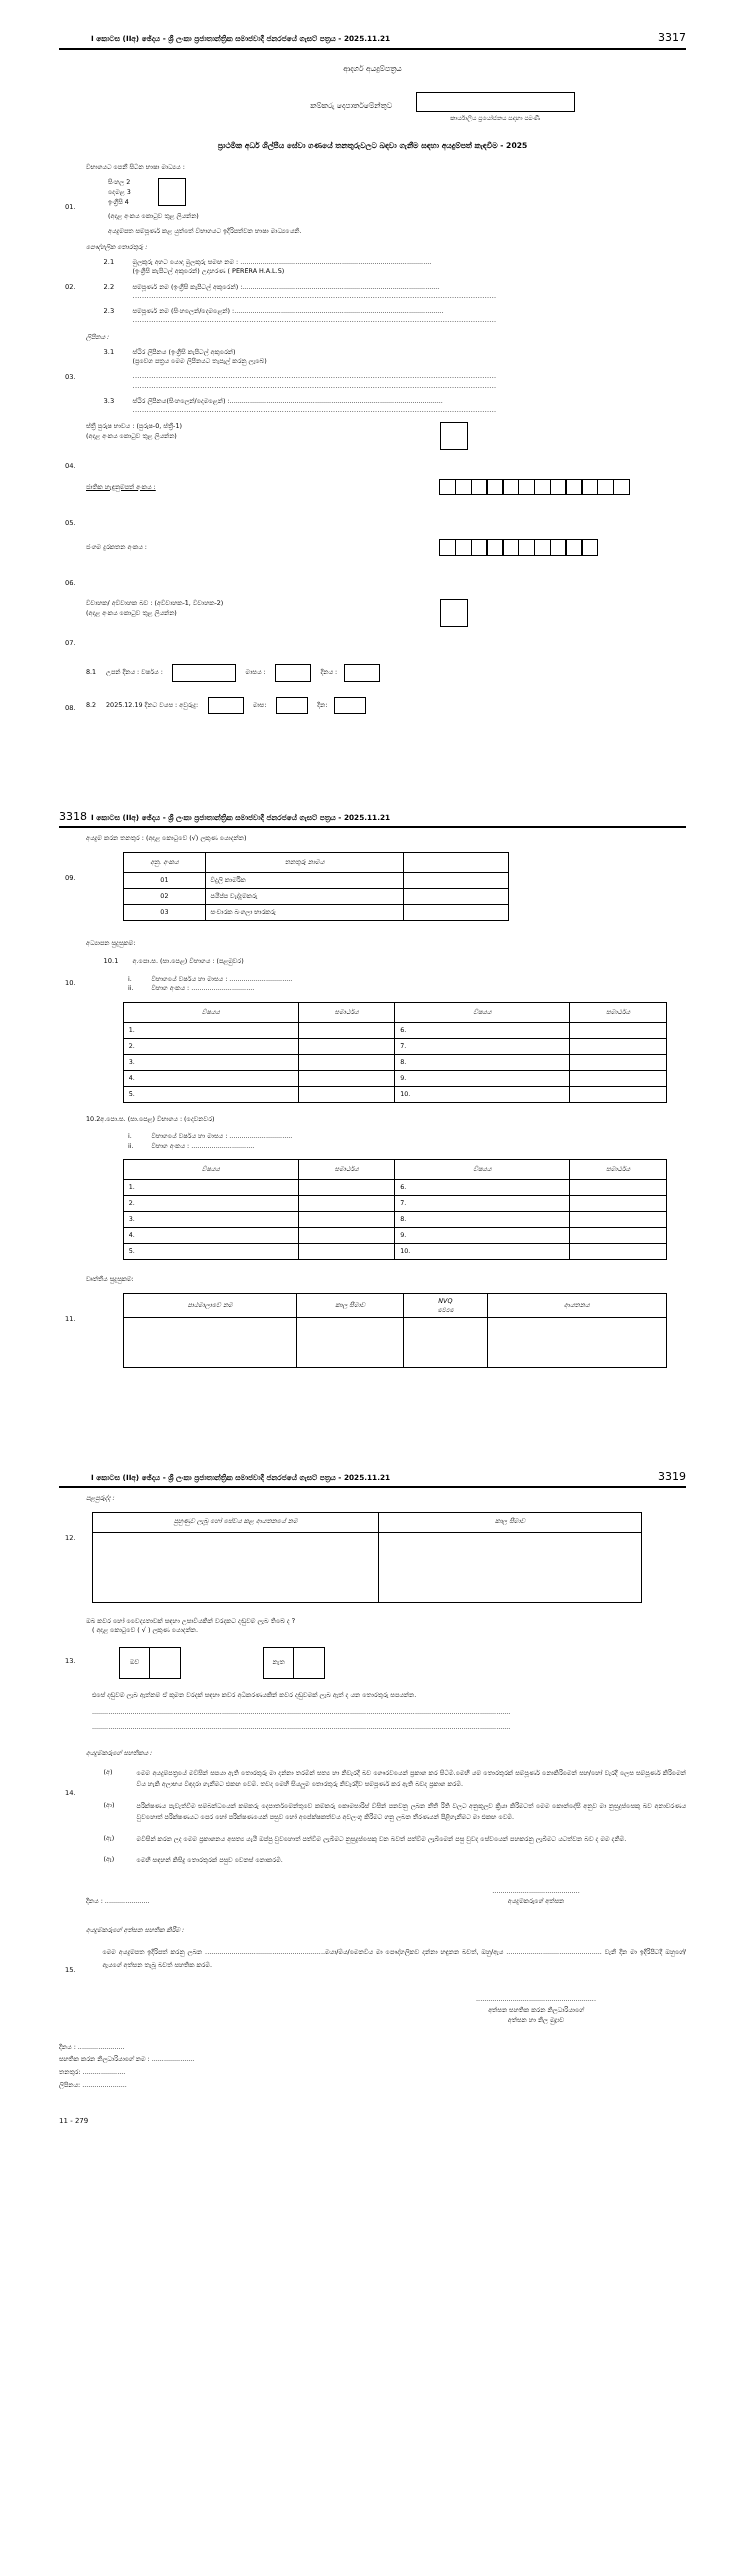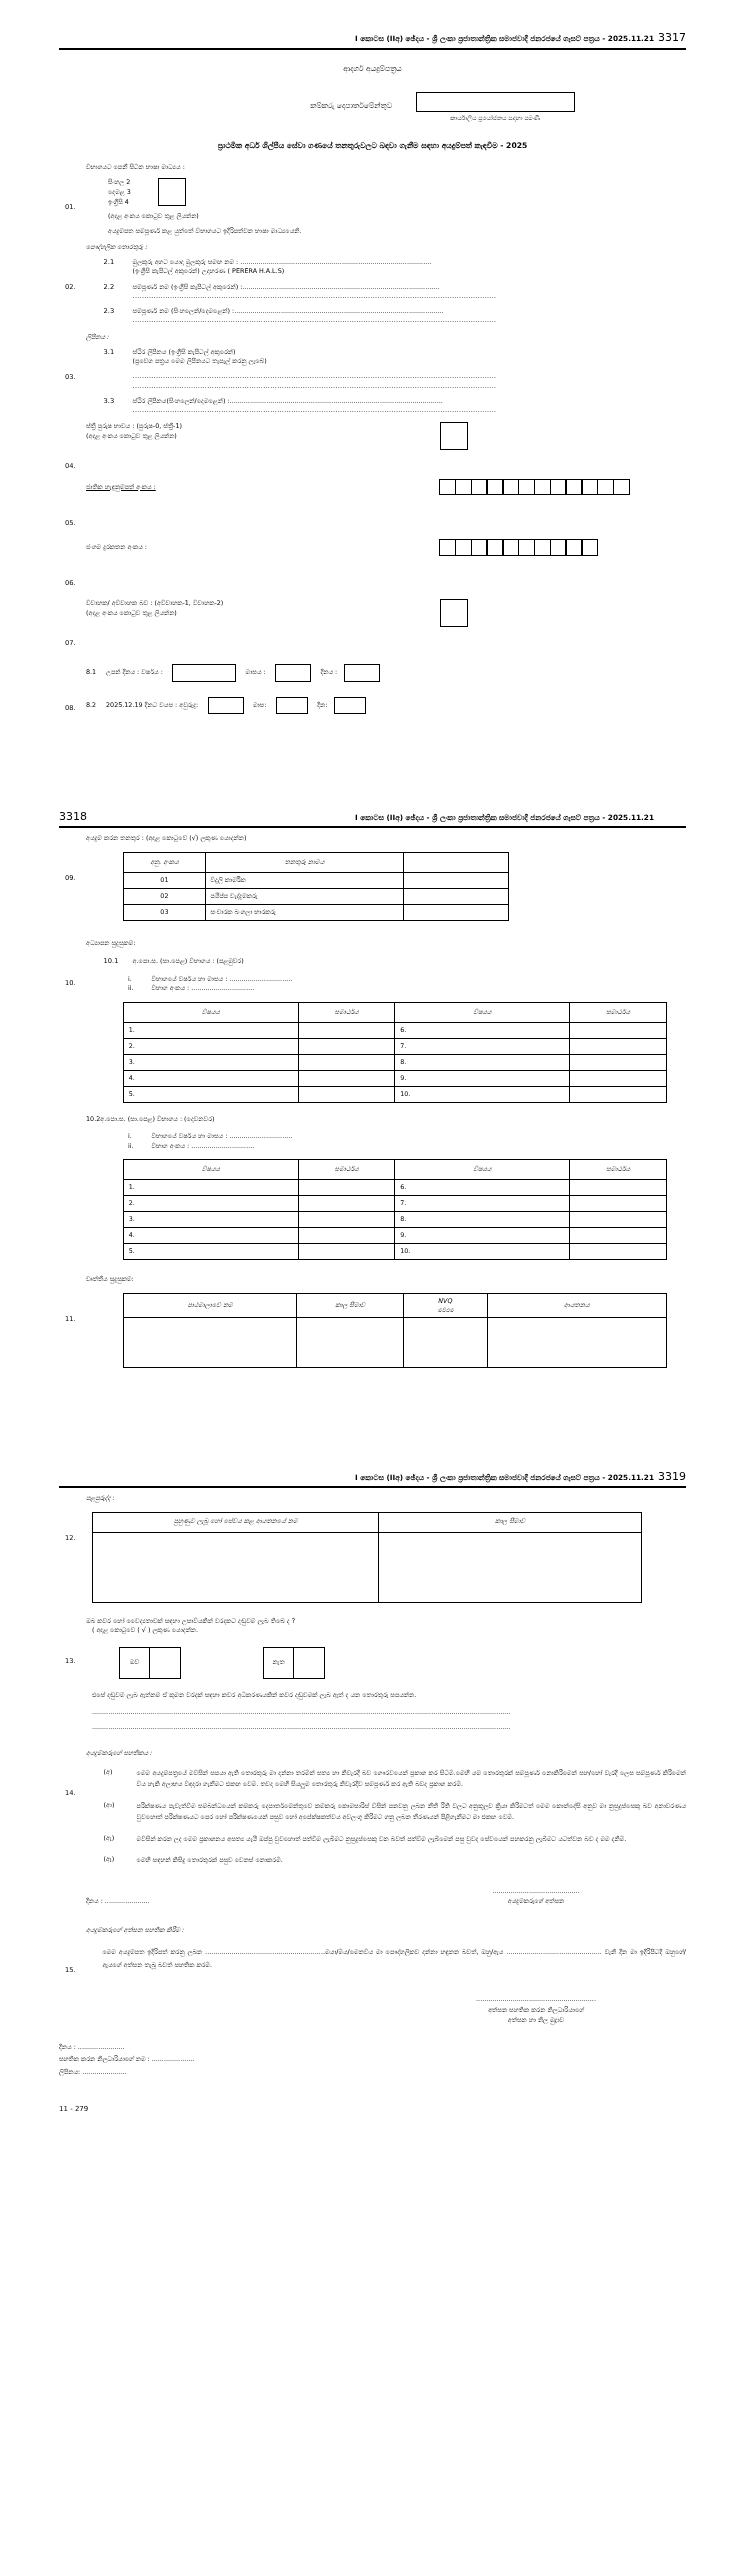--- a/index.html
+++ b/index.html
@@ -23,21 +23,21 @@
   
   .gazette-header {
     display: flex;
     align-items: baseline;
     font-size: 7.3px;
     font-weight: bold;
     padding-top: 9.4px;
   }
   .gh-title {
     flex: 1;
-    text-align: right;
+    text-align: left;
     white-space: nowrap;
     font-size: 7.3px;
   }
   .gh-num {
     font-size: 11px;
     font-weight: normal;
     min-width: 32px;
   }
   .gh-num.left { text-align: left; margin-top: 32px; }
   .gh-num.right { text-align: right; }
@@ -688,19 +688,20 @@
           <div class="cap">අත්සන සහතික කරන නිලධාරියාගේ</div>
           <div class="cap">අත්සන හා නිල මුද්‍රාව</div>
         </div>
       </div>
     </div>
   </div>
 
   <div style="margin-top:15px;line-height:2.0;">
     <div>දිනය : .......................</div>
     <div>සහතික කරන නිලධාරියාගේ නම : .....................</div>
+    <div>තනතුර: .....................</div>
     <div>ලිපිනය: ......................</div>
   </div>
 
   <div class="footer-code">11 - 279</div>
   <div style="height:23.4px;"></div>
 </div>
 
 
 </body></html>

